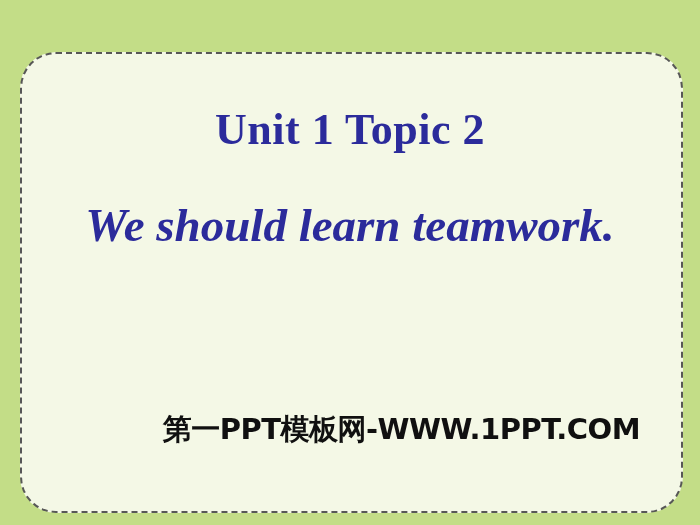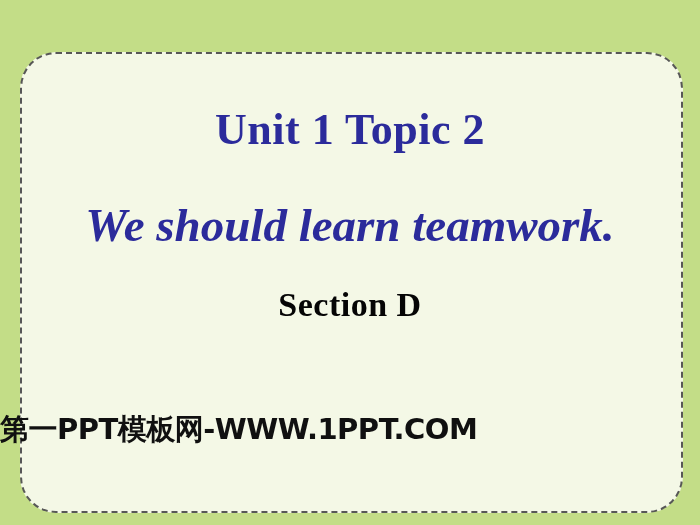--- a/index.html
+++ b/index.html
@@ -78,21 +78,21 @@
     font-size: 34px;
     font-weight: bold;
     color: #050505;
     letter-spacing: 0.5px;
   }
 
   .watermark {
     position: absolute;
     top: 415px;
     width: 640px;
-    text-align: left;
+    text-align: right;
     font-family: "DejaVu Sans", "Liberation Sans", sans-serif;
     font-size: 29px;
     font-weight: bold;
     color: #101010;
     line-height: 1;
     letter-spacing: -0.5px;
     white-space: nowrap;
   }
 </style>
 </head>
@@ -103,19 +103,18 @@
   <div class="slide-background"></div>
 
   <div class="content-frame"></div>
 
   <div class="text-stack">
 
     <div class="title-line unit-topic-title">Unit 1  Topic 2</div>
 
     <div class="title-line lesson-title">We should learn teamwork.</div>
 
-    <div class="title-line section-title">Section D</div>
 
     <div class="watermark">第一PPT模板网-WWW.1PPT.COM</div>
 
   </div>
 
 </div>
 
 </body></html>

